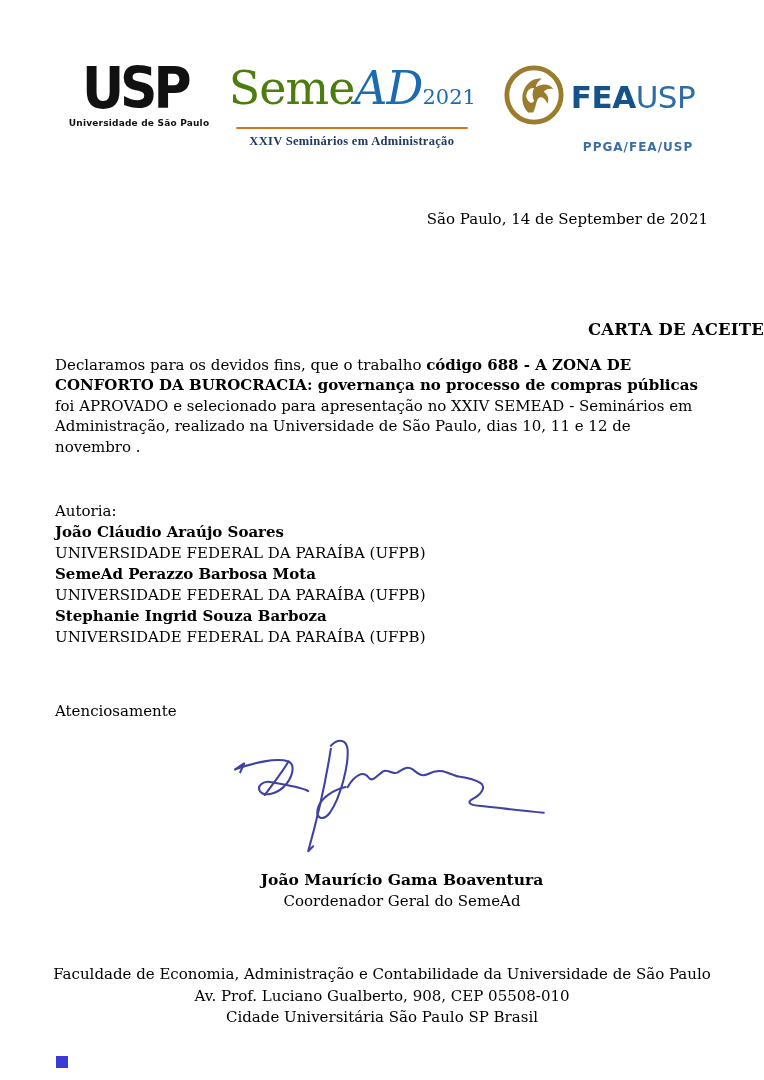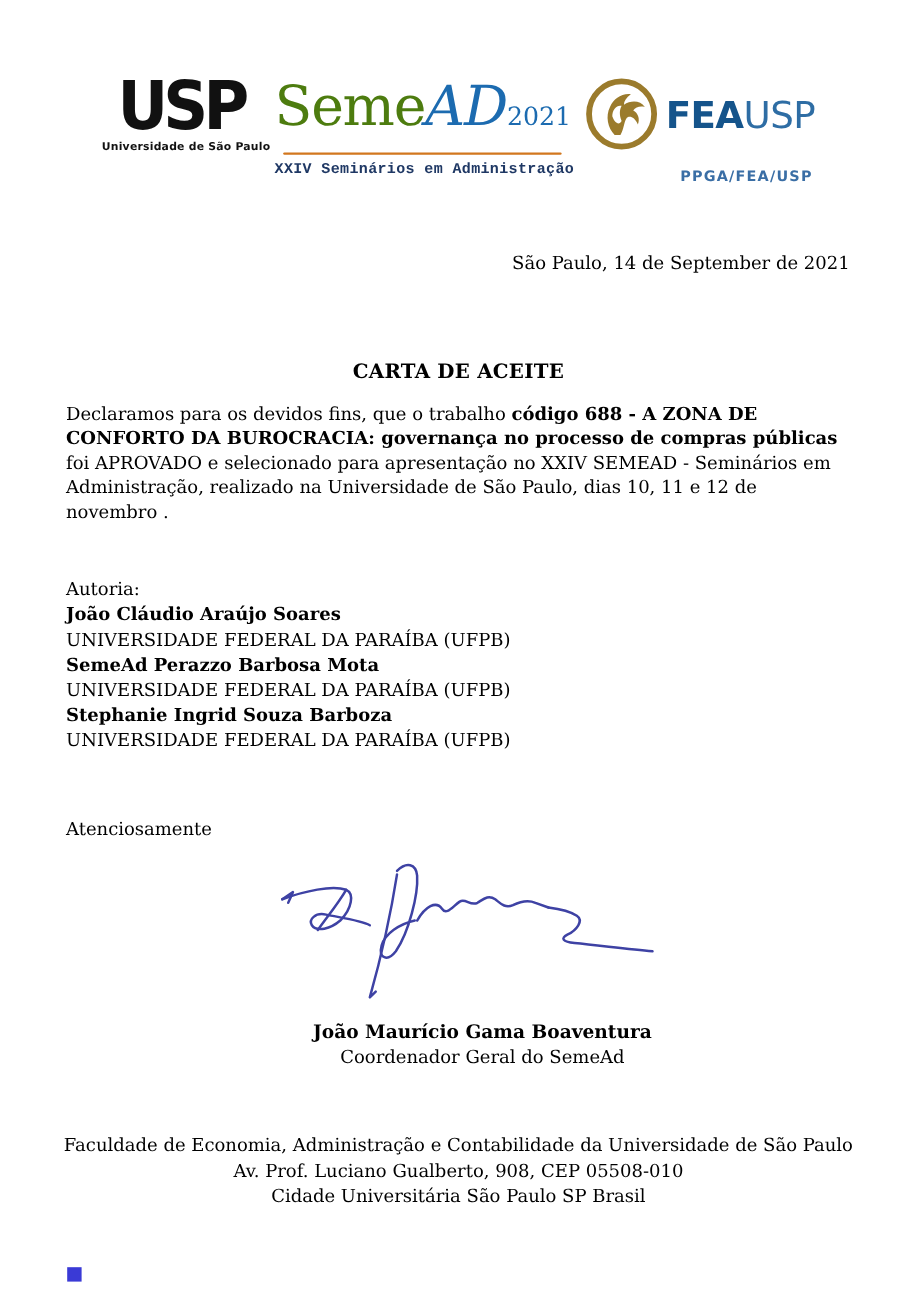--- a/index.html
+++ b/index.html
@@ -10,21 +10,21 @@
     font-family:"DejaVu Serif","Liberation Serif",serif;
     color:#000;
     overflow:hidden;
   }
   
   .header{
     padding-top:62px;
     display:flex;
     justify-content:center;
     align-items:flex-start;
-    gap:12px;
+    gap:28px;
   }
   .usp-logo{width:132px;text-align:center;margin-top:2px;}
   .usp-logo-text{
     font-family:"DejaVu Sans","Liberation Sans",sans-serif;
     font-weight:bold;
     font-size:52px;
     line-height:50px;
     letter-spacing:-4px;
     transform:scaleY(1.08);
     color:#111;
@@ -49,21 +49,21 @@
     font-style:italic;font-size:46px;color:#1c6bb0;letter-spacing:-1px;
   }
   .semead-year{
     font-family:"DejaVu Serif","Liberation Serif",serif;
     font-size:21px;color:#1c6bb0;
   }
   .semead-underline{
     height:2px;background:#d2771e;width:232px;margin:2px auto 5px auto;border-radius:1px;
   }
   .semead-subtitle{
-    font-family:Liberation Mono, monospace;
+    font-family:Liberation Serif, serif;
     font-weight:bold;font-size:12.5px;color:#1f3864;letter-spacing:0.3px;white-space:nowrap;
   }
   .fea-logo{display:flex;flex-direction:column;align-items:center;margin-top:2px;}
   .fea-top{display:flex;align-items:center;gap:6px;}
   .fea-wordmark{
     font-family:"DejaVu Sans","Liberation Sans",sans-serif;
     font-size:31px;line-height:31px;white-space:nowrap;letter-spacing:-0.5px;
   }
   .fea-text{font-weight:bold;color:#15548b;}
   .fea-usp-text{font-weight:normal;color:#2e6da4;}
@@ -73,22 +73,22 @@
     letter-spacing:1px;margin-top:10px;align-self:flex-end;margin-right:2px;white-space:nowrap;
   }
   
   .date-line{
     margin-top:56px;
     padding-right:56px;
     text-align:right;
     font-size:15px;
   }
   .letter-title{
-    margin-top:72px;
-    text-align:center;
+    margin-top:92px;
+    text-align:right;
     font-weight:bold;
     font-size:16.5px;
     letter-spacing:0.2px;
   }
   .body-par{
     margin:16px 55px 0 55px;
     font-size:15px;
     line-height:1.36;
     text-align:left;
   }

